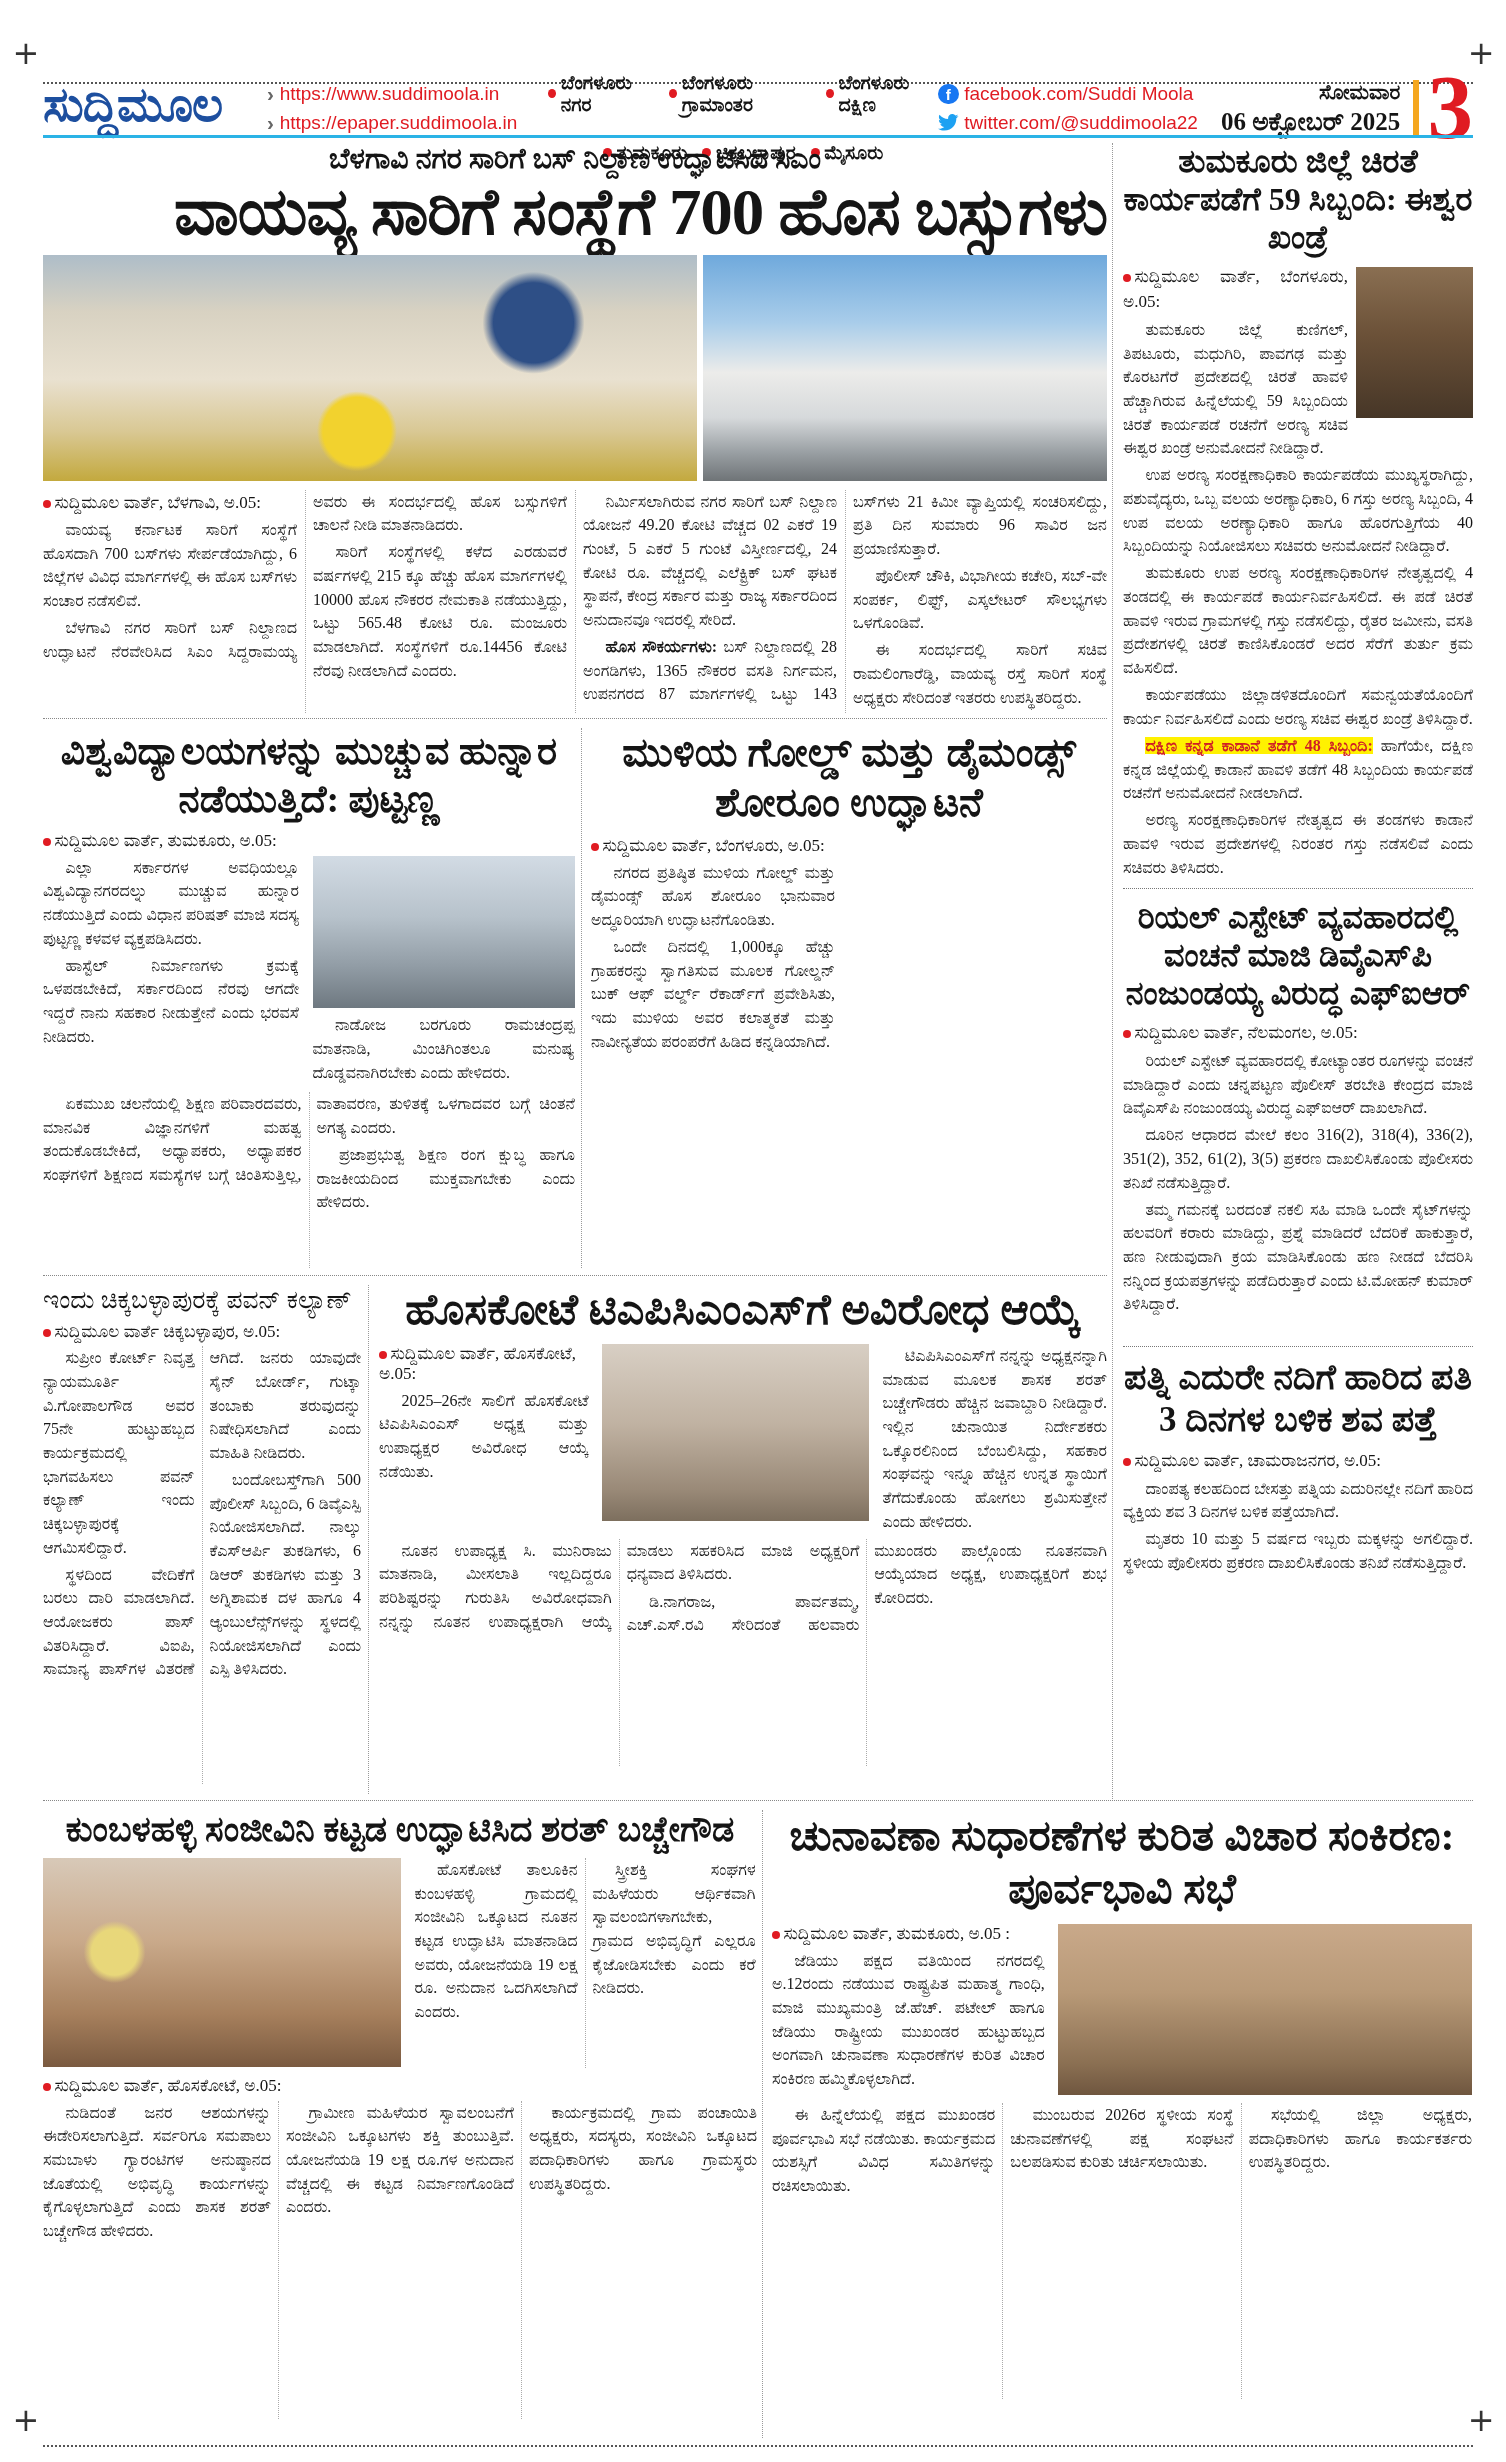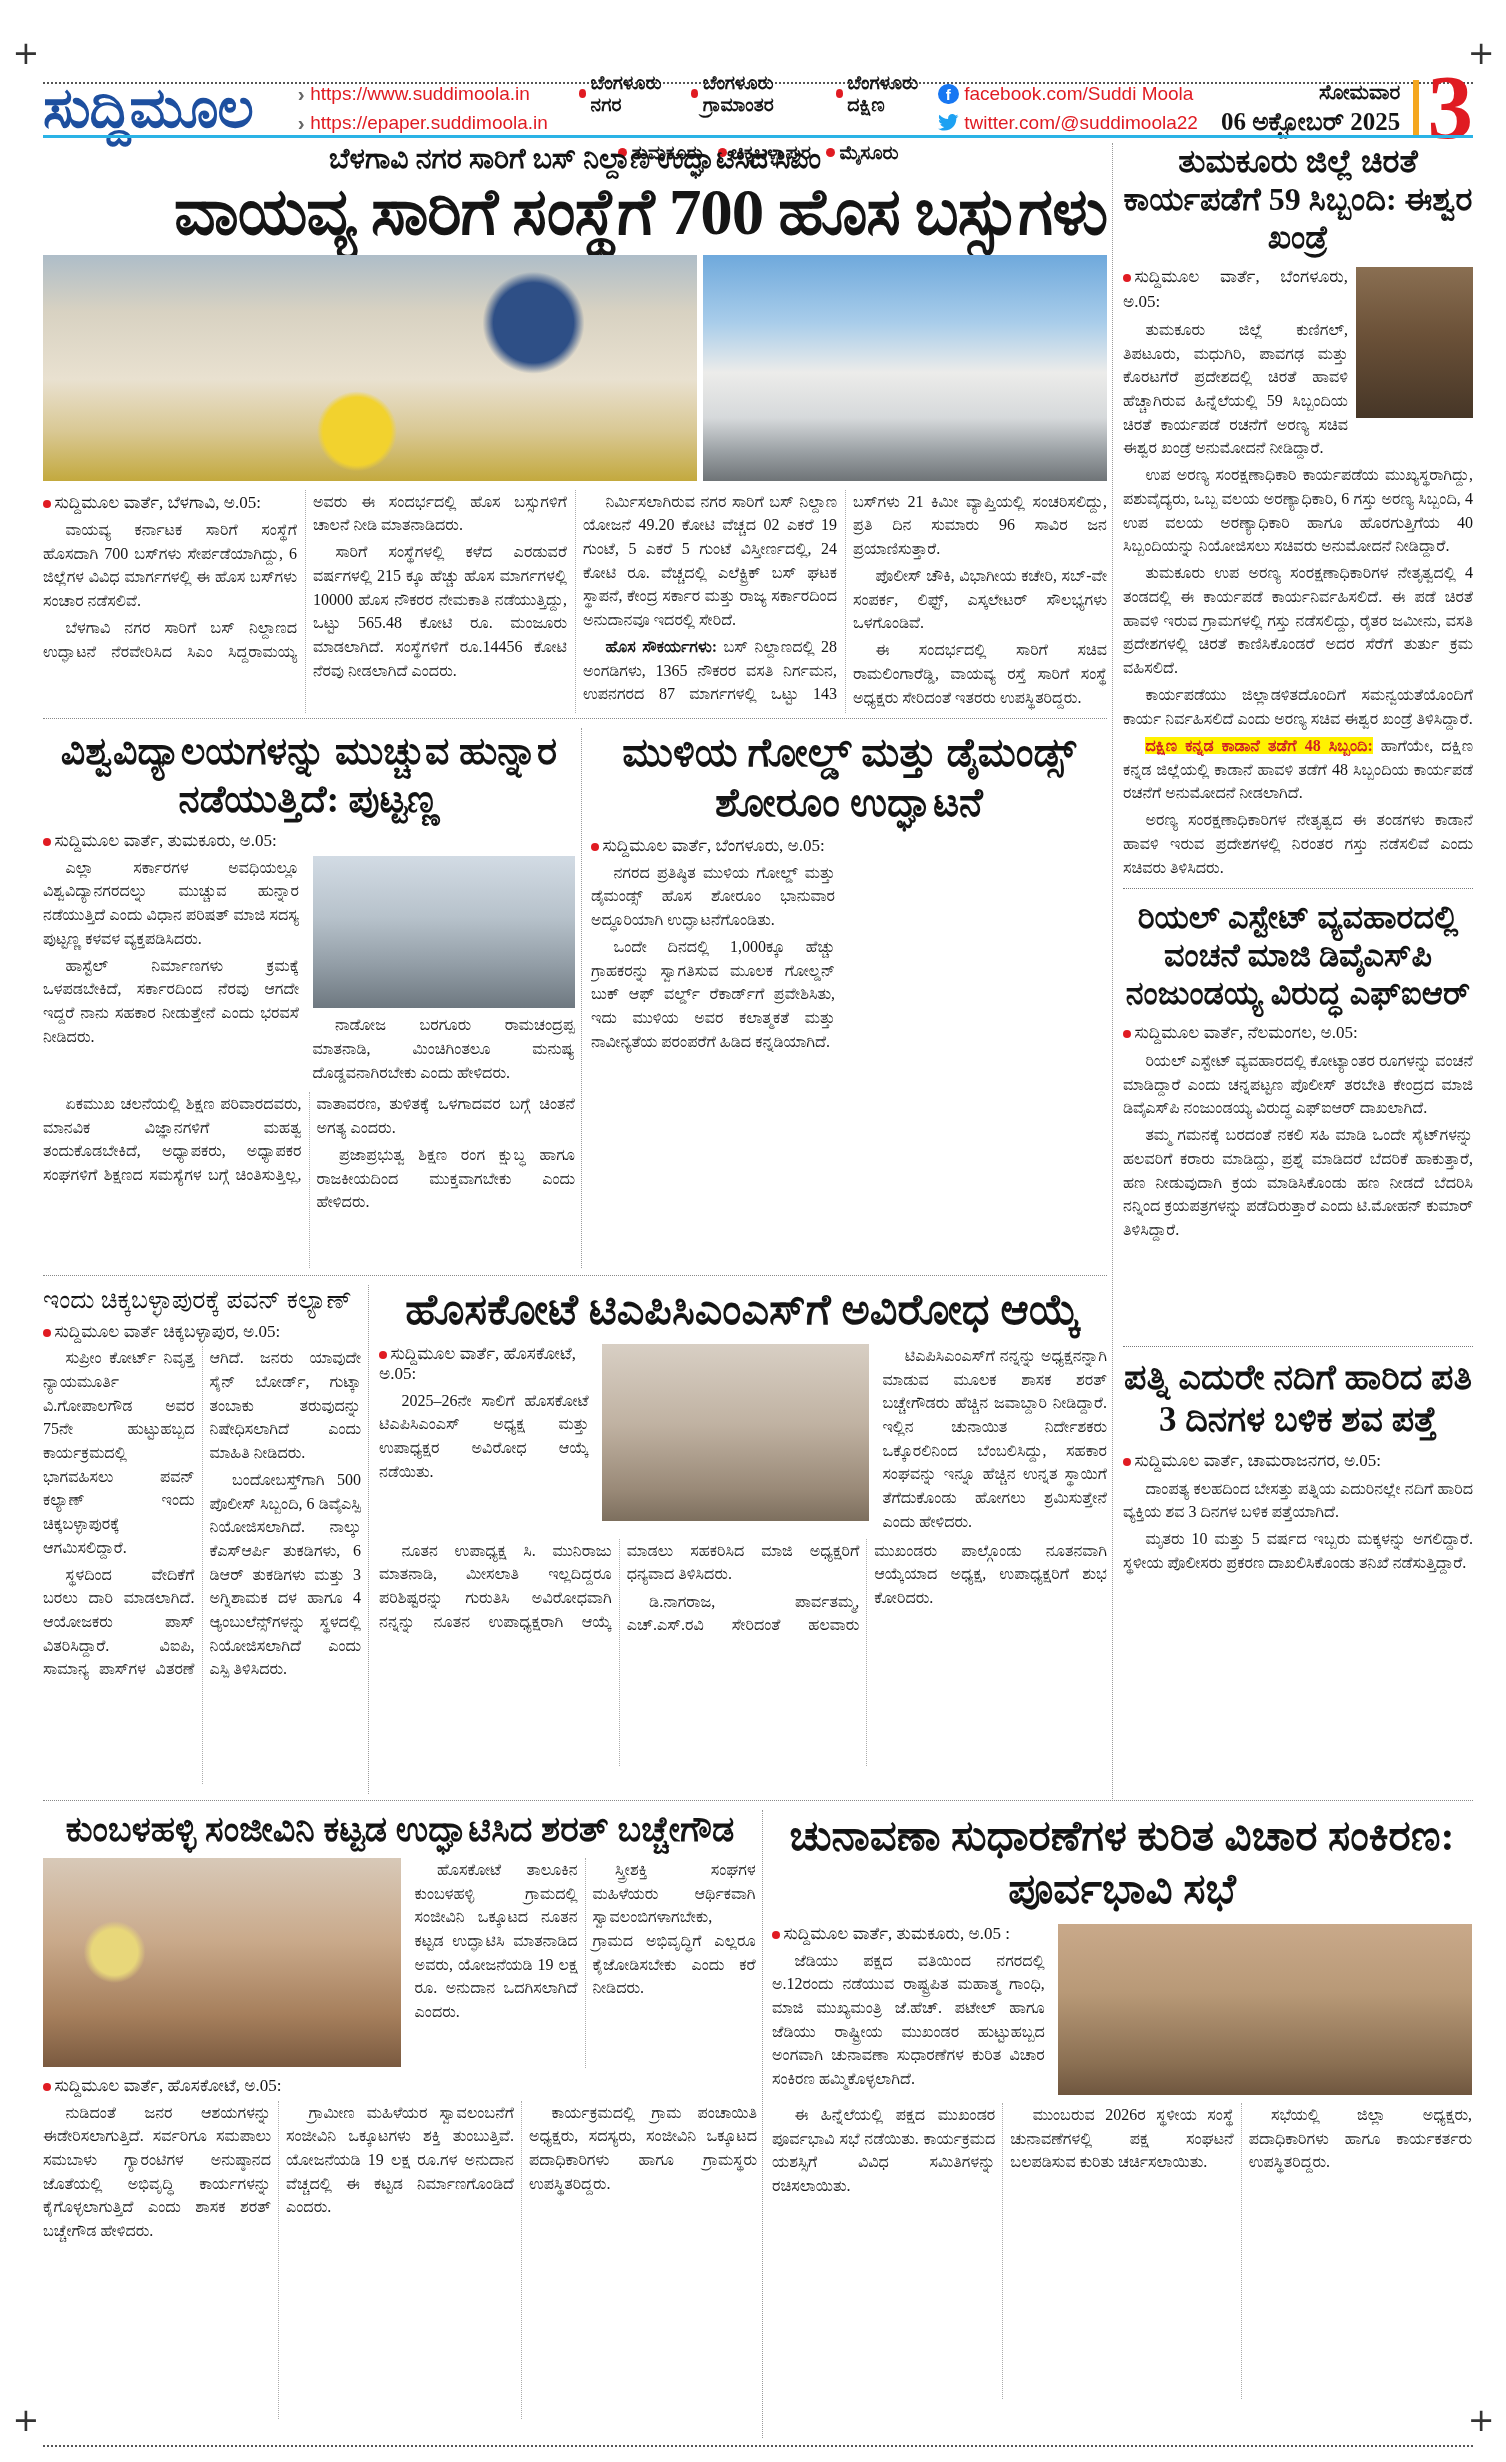--- a/index.html
+++ b/index.html
@@ -13,22 +13,22 @@
     font-family:"Liberation Serif","DejaVu Serif",serif; color:var(--ink);
   }
   .crop{position:absolute; font-size:32px; color:#333; font-family:"DejaVu Sans",sans-serif;}
   .dotrule-h{position:absolute; border-top:2.3px dotted #555;}
   .dotrule-v{position:absolute; border-left:1.7px dotted #999;}
   .thinrule-h{position:absolute; border-top:1.7px dotted #888;}
 
   
   .header{position:absolute; left:43px; top:85px; width:1430px; height:47px;
     display:flex; align-items:center;}
-  .logo{font-size:56px; font-weight:bold; color:var(--brand-blue);
-    font-family:Liberation Sans, sans-serif; letter-spacing:-1.1px; line-height:.9;text-align:right;}
+  .logo{font-size:48px; font-weight:bold; color:var(--brand-blue);
+    font-family:Liberation Mono, monospace; letter-spacing:-1.1px; line-height:.9;text-align:right;}
   .urls{margin-left:45px; display:flex; flex-direction:column; gap:5.7px;}
   .url-row{display:flex; align-items:center; gap:5.7px; font-size:19px; color:var(--accent-red);
     font-family:"Liberation Sans","DejaVu Sans",sans-serif;}
   .chev{color:#666; font-weight:bold; font-size:20.5px;}
   .editions{flex:1; margin-left:31px; display:flex; flex-direction:column; gap:8px; align-items:center;}
   .ed-row{display:flex; gap:15px; font-size:19px; font-weight:bold;}
   .ed-item{display:flex; align-items:center; gap:4.5px;margin-top:18px;}
   .dot{width:9px; height:9px; border-radius:50%; background:var(--accent-red); display:inline-block;}
   .social{display:flex; flex-direction:column; gap:6.8px; margin-right:23px;}
   .soc-row{display:flex; align-items:center; gap:5.7px; font-size:19px; color:var(--accent-red);
@@ -214,20 +214,21 @@
       <p>ಅರಣ್ಯ ಸಂರಕ್ಷಣಾಧಿಕಾರಿಗಳ ನೇತೃತ್ವದ ಈ ತಂಡಗಳು ಕಾಡಾನೆ ಹಾವಳಿ ಇರುವ ಪ್ರದೇಶಗಳಲ್ಲಿ ನಿರಂತರ ಗಸ್ತು ನಡೆಸಲಿವೆ ಎಂದು ಸಚಿವರು ತಿಳಿಸಿದರು.</p>
     </div>
   </div>
   <div class="rail-div"></div>
 
   <div class="rail-art" style="height:438px; overflow:hidden;">
     <div class="rail-headline">ರಿಯಲ್ ಎಸ್ಟೇಟ್ ವ್ಯವಹಾರದಲ್ಲಿ ವಂಚನೆ ಮಾಜಿ ಡಿವೈಎಸ್‌ಪಿ ನಂಜುಂಡಯ್ಯ ವಿರುದ್ಧ ಎಫ್‌ಐಆರ್</div>
     <div class="body">
       <p class="byline noindent"><span class="dot"></span><span>ಸುದ್ದಿಮೂಲ ವಾರ್ತೆ, ನೆಲಮಂಗಲ, ಅ.05:</span></p>
       <p>ರಿಯಲ್ ಎಸ್ಟೇಟ್ ವ್ಯವಹಾರದಲ್ಲಿ ಕೋಟ್ಯಾಂತರ ರೂಗಳನ್ನು ವಂಚನೆ ಮಾಡಿದ್ದಾರೆ ಎಂದು ಚನ್ನಪಟ್ಟಣ ಪೊಲೀಸ್ ತರಬೇತಿ ಕೇಂದ್ರದ ಮಾಜಿ ಡಿವೈಎಸ್‌ಪಿ ನಂಜುಂಡಯ್ಯ ವಿರುದ್ಧ ಎಫ್‌ಐಆರ್ ದಾಖಲಾಗಿದೆ.</p>
+        <p>ದೂರಿನ ಆಧಾರದ ಮೇಲೆ ಕಲಂ 316(2), 318(4), 336(2), 351(2), 352, 61(2), 3(5) ಪ್ರಕರಣ ದಾಖಲಿಸಿಕೊಂಡು ಪೊಲೀಸರು ತನಿಖೆ ನಡೆಸುತ್ತಿದ್ದಾರೆ.</p>
         <p>ತಮ್ಮ ಗಮನಕ್ಕೆ ಬರದಂತೆ ನಕಲಿ ಸಹಿ ಮಾಡಿ ಒಂದೇ ಸೈಟ್‌ಗಳನ್ನು ಹಲವರಿಗೆ ಕರಾರು ಮಾಡಿದ್ದು, ಪ್ರಶ್ನೆ ಮಾಡಿದರೆ ಬೆದರಿಕೆ ಹಾಕುತ್ತಾರೆ, ಹಣ ನೀಡುವುದಾಗಿ ಕ್ರಯ ಮಾಡಿಸಿಕೊಂಡು ಹಣ ನೀಡದೆ ಬೆದರಿಸಿ ನನ್ನಿಂದ ಕ್ರಯಪತ್ರಗಳನ್ನು ಪಡೆದಿರುತ್ತಾರೆ ಎಂದು ಟಿ.ಮೋಹನ್ ಕುಮಾರ್ ತಿಳಿಸಿದ್ದಾರೆ.</p>
     </div>
   </div>
   <div class="rail-div"></div>
 
   <div class="rail-art" style="height:398px; overflow:hidden;">
     <div class="rail-headline" style="font-size:35px;">ಪತ್ನಿ ಎದುರೇ ನದಿಗೆ ಹಾರಿದ ಪತಿ 3 ದಿನಗಳ ಬಳಿಕ ಶವ ಪತ್ತೆ</div>
     <div class="body">
       <p class="byline noindent"><span class="dot"></span><span>ಸುದ್ದಿಮೂಲ ವಾರ್ತೆ, ಚಾಮರಾಜನಗರ, ಅ.05:</span></p>
       <p>ದಾಂಪತ್ಯ ಕಲಹದಿಂದ ಬೇಸತ್ತು ಪತ್ನಿಯ ಎದುರಿನಲ್ಲೇ ನದಿಗೆ ಹಾರಿದ ವ್ಯಕ್ತಿಯ ಶವ 3 ದಿನಗಳ ಬಳಿಕ ಪತ್ತೆಯಾಗಿದೆ.</p>

